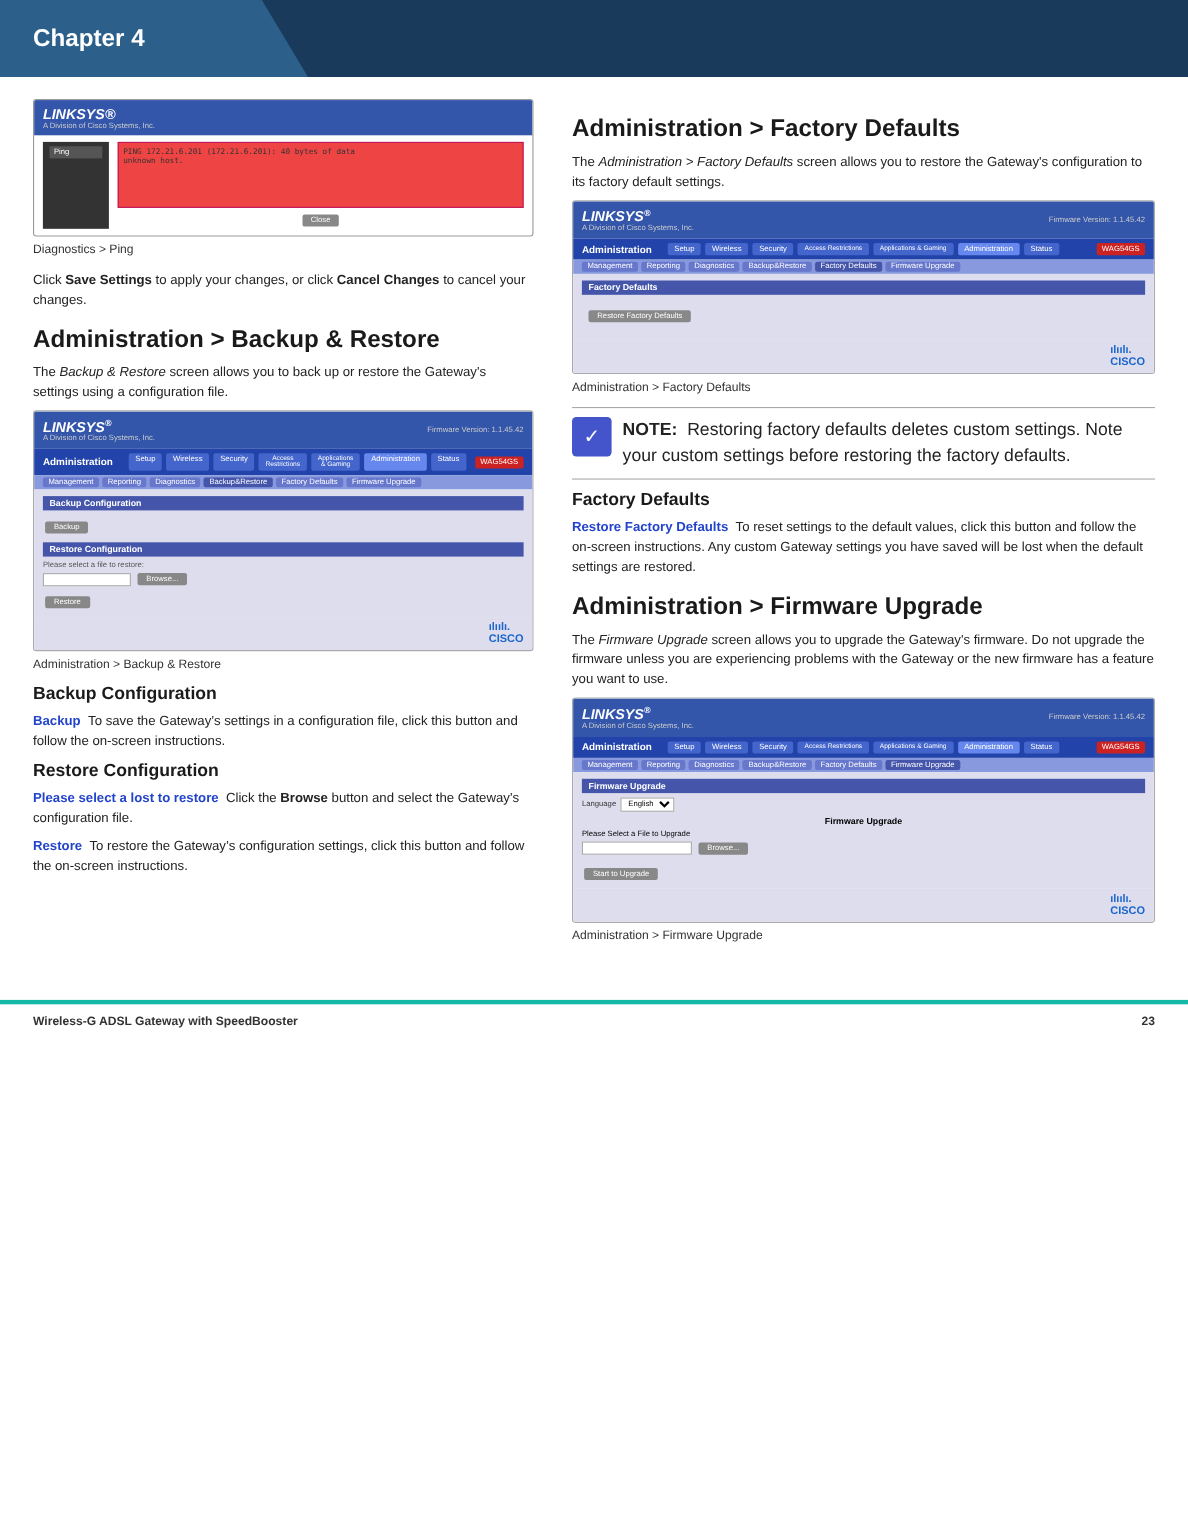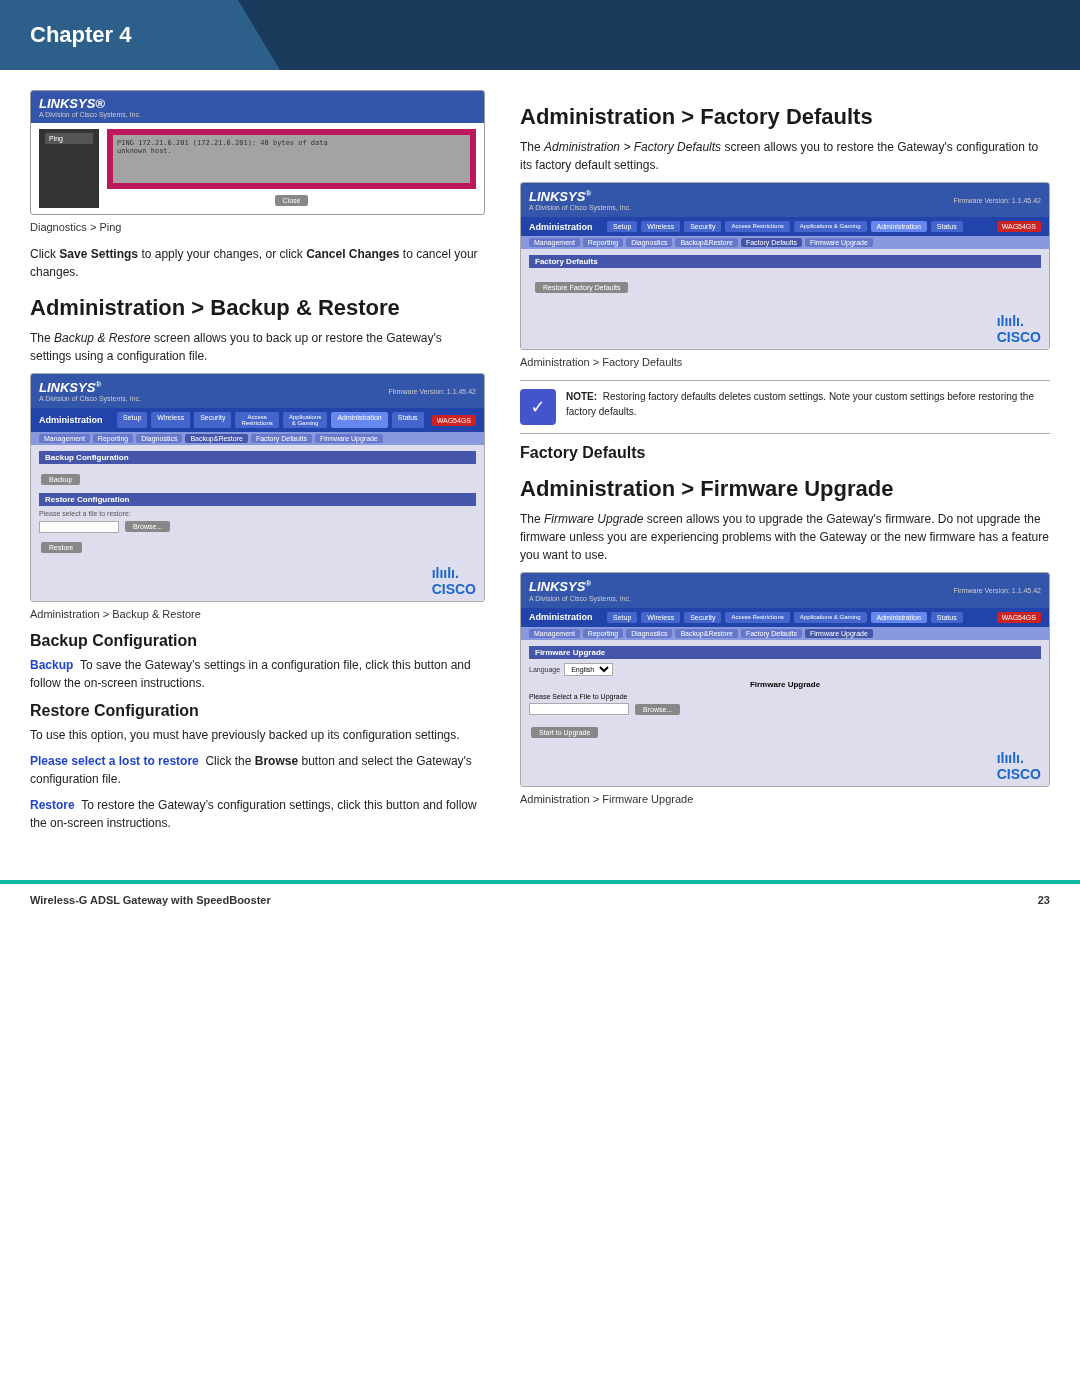--- a/index.html
+++ b/index.html
@@ -169,21 +169,21 @@
       width: 80px;
       font-size: 7px;
     }
     .linksys-footer {
       display: flex;
       justify-content: flex-end;
       padding: 4px 8px;
       background: #dde;
     }
     .cisco-logo {
-      font-size: 14px;
+      font-size: 10px;
       color: #1a66cc;
       font-weight: bold;
     }
 
     
     .ping-ui {
       background: #fff;
     }
     .ping-header {
       background: #3355aa;
@@ -206,22 +206,22 @@
     }
     .ping-sidebar-item {
       background: #555;
       padding: 2px 4px;
       font-size: 7px;
     }
     .ping-main {
       flex: 1;
     }
     .ping-result-box {
-      background: #a3a3a3;
-      border: 6px solid #be185d;
+      background: #ef4444;
+      border: 1px solid #be185d;
       padding: 4px;
       font-size: 7px;
       color: #333;
       min-height: 60px;
       font-family: monospace;
     }
     .ping-close-row {
       display: flex;
       justify-content: center;
       margin-top: 4px;
@@ -275,21 +275,21 @@
       background: #4455cc;
       border-radius: 4px;
       display: flex;
       align-items: center;
       justify-content: center;
       flex-shrink: 0;
       color: #fff;
       font-size: 18px;
     }
     .note-text {
-      font-size: 10px;
+      font-size: 16px;
       line-height: 1.5;
       color: #222;
     }
     .note-text strong {
       font-weight: bold;
     }
 
     
     .page-footer {
       display: flex;
@@ -420,21 +420,20 @@
       <span>Administration &gt; Backup &amp; Restore</span>
     </div>
 
     <h3 class="subsection-title">Backup Configuration</h3>
     <p class="body-text">
       <span class="highlight-label">Backup</span>
       &nbsp;<span>To save the Gateway’s settings in a configuration file, click this button and follow the on-screen instructions.</span>
     </p>
 
     <h3 class="subsection-title">Restore Configuration</h3>
-    <p class="body-text">To use this option, you must have previously backed up its configuration settings.</p>
     <p class="body-text">
       <span class="highlight-label">Please select a lost to restore</span>
       &nbsp;Click the <strong>Browse</strong> button and select the Gateway's configuration file.
     </p>
     <p class="body-text">
       <span class="highlight-label">Restore</span>
       &nbsp;<span>To restore the Gateway’s configuration settings, click this button and follow the on-screen instructions.</span>
     </p>
 
   </div>
@@ -491,20 +490,24 @@
 
     <div class="note-box">
       <div class="note-icon">✓</div>
       <div class="note-text">
         <strong>NOTE:</strong>
         &nbsp;<span>Restoring factory defaults deletes custom settings. Note your custom settings before restoring the factory defaults.</span>
       </div>
     </div>
 
     <h3 class="subsection-title">Factory Defaults</h3>
+    <p class="body-text">
+      <span class="highlight-label">Restore Factory Defaults</span>
+      &nbsp;<span>To reset settings to the default values, click this button and follow the on-screen instructions. Any custom Gateway settings you have saved will be lost when the default settings are restored.</span>
+    </p>
 
     <h2 class="section-title">Administration &gt; Firmware Upgrade</h2>
     <p class="body-text">
       The <em>Firmware Upgrade</em> screen allows you to upgrade the Gateway's firmware. Do not upgrade the firmware unless you are experiencing problems with the Gateway or the new firmware has a feature you want to use.
     </p>
 
     <div class="screenshot-box linksys-ui">
       <div class="linksys-header">
         <div>
           <div style="color:#fff;font-size:13px;font-weight:bold;font-style:italic;">LINKSYS<sup style="font-size:8px;">®</sup></div>

